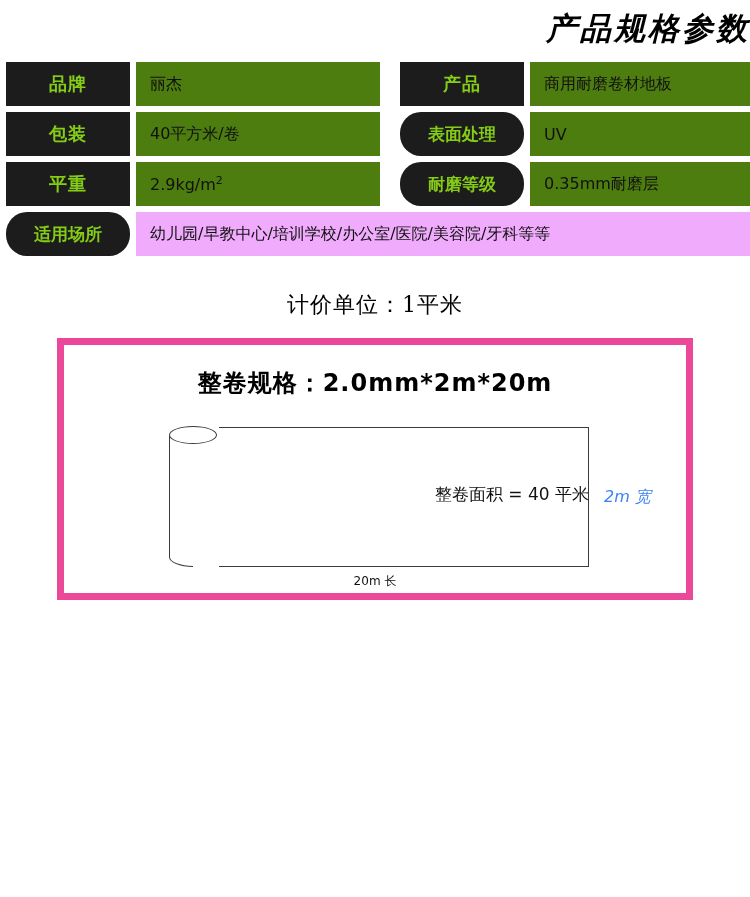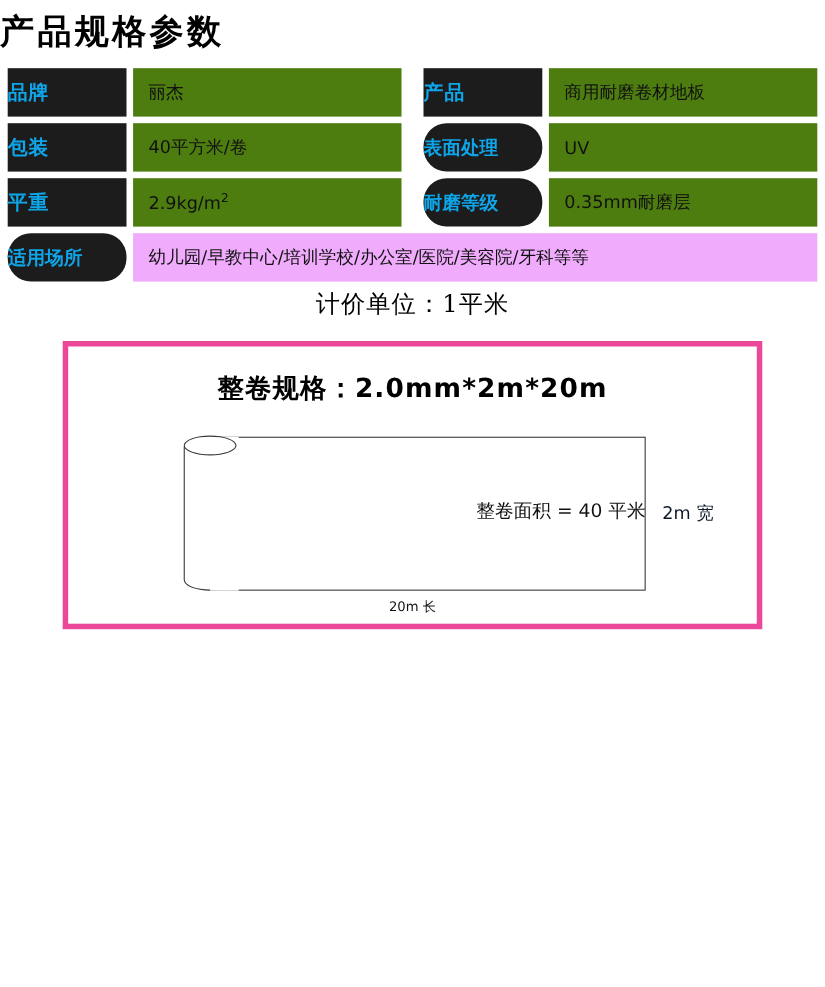--- a/index.html
+++ b/index.html
@@ -14,49 +14,51 @@
     color: #111111;
     overflow: hidden;
   }
   .page {
     position: relative;
     width: 750px;
     height: 897px;
     box-sizing: border-box;
   }
   .title {
-    text-align: left;
+    text-align: right;
     font-family: "DejaVu Serif", "Liberation Serif", serif;
     font-weight: bold;
     font-size: 31px;
     letter-spacing: 3px;
     padding-top: 8px;
     padding-bottom: 6px;
     color: #000000;
+    font-style: italic;
   }
   
   .spec-table {
     width: 718px;
     margin: 0 auto;
     border-collapse: separate;
     border-spacing: 6px 6px;
     table-layout: fixed;
   }
   .spec-table td {
     padding: 0;
     vertical-align: middle;
   }
   .lbl {
     background: #1c1c1c;
-    color: #0ea5e9;
+    color: #84cc16;
+    text-align: center;
     font-weight: bold;
     font-size: 18px;
     height: 44px;
     letter-spacing: 1px;
-    width: 108px;
+    width: 124px;
   }
   .lbl.wide {
     letter-spacing: 0px;
     font-size: 17px;
     border-radius: 21px;
   }
   .val {
     background: #4d7c0f;
     color: #111111;
     font-size: 16px;
@@ -80,30 +82,31 @@
     font-size: 16px;
     height: 44px;
     padding-left: 14px !important;
   }
   
   .unit-line {
     text-align: center;
     font-family: "DejaVu Serif", "Liberation Serif", serif;
     font-size: 22px;
     letter-spacing: 1px;
+    margin-top: 28px;
     margin-bottom: 18px;
     color: #000000;
   }
   
   .diagram {
     position: relative;
     width: 636px;
     height: 262px;
     margin: 0 auto;
-    border: 5px solid #ec4899;
+    border: 7px solid #ec4899;
     box-sizing: border-box;
     background: #ffffff;
   }
   .diagram-title {
     position: absolute;
     left: 0;
     right: 0;
     top: 22px;
     text-align: center;
     font-size: 24px;
@@ -165,21 +168,22 @@
     top: 56px;
     text-align: right;
     font-size: 17px;
     color: #111111;
   }
   .width-label {
     position: absolute;
     left: 540px;
     top: 142px;
     font-size: 16px;
-    color: #0f172a;
+    color: #3b82f6;
+    font-style: italic;
   }
   .length-label {
     position: absolute;
     left: 0;
     right: 0;
     top: 228px;
     text-align: center;
     font-size: 12px;
     color: #111111;
   }

